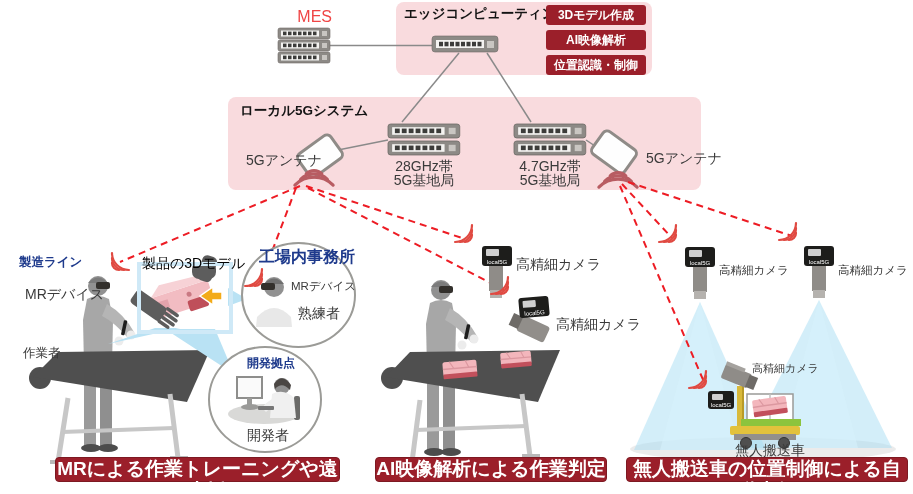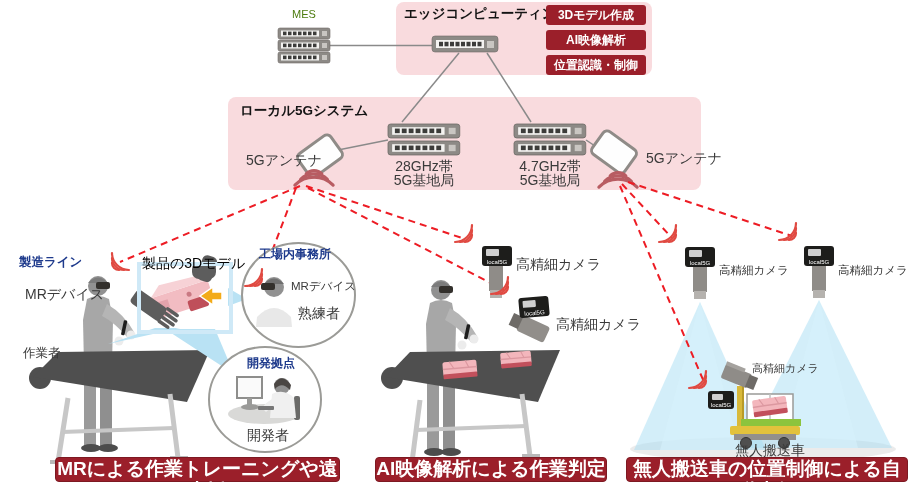--- a/index.html
+++ b/index.html
@@ -292,39 +292,39 @@
   </div>
   <div class="l5g" style="left:804px;top:246px;">
     <div class="scr"></div>
     <div class="tag">local5G</div>
   </div>
   <div class="l5g small" style="left:708px;top:391px;">
     <div class="scr"></div>
     <div class="tag">local5G</div>
   </div>
 
-  <div class="lbl ctr" style="left:276px;top:8px;width:56px;font-size:11px;color:#4d7c0f;">MES</div>
+  <div class="lbl ctr" style="left:276px;top:8px;width:56px;font-size:16px;color:#ef4444;text-align:right;">MES</div>
   <div class="lbl bold" style="left:404px;top:6px;">エッジコンピューティング</div>
   <div class="badge" style="left:546px;top:5px;">3Dモデル作成</div>
   <div class="badge" style="left:546px;top:30px;">AI映像解析</div>
   <div class="badge" style="left:546px;top:55px;">位置認識・制御</div>
 
   <div class="lbl bold" style="left:240px;top:103px;">ローカル5Gシステム</div>
   <div class="lbl" style="left:246px;top:152px;">5Gアンテナ</div>
   <div class="lbl" style="left:646px;top:150px;">5Gアンテナ</div>
   <div class="lbl ctr" style="left:388px;top:158px;width:72px;">28GHz帯</div>
   <div class="lbl ctr" style="left:388px;top:172px;width:72px;">5G基地局</div>
   <div class="lbl ctr" style="left:507px;top:158px;width:86px;">4.7GHz帯</div>
   <div class="lbl ctr" style="left:507px;top:172px;width:86px;">5G基地局</div>
 
   <div class="lbl blue" style="left:19px;top:255px;">製造ライン</div>
   <div class="lbl" style="left:25px;top:286px;">MRデバイス</div>
   <div class="lbl" style="left:23px;top:335px;font-size:12.5px;margin-top:11px;">作業者</div>
   <div class="lbl" style="left:142px;top:255px;font-size:14px;color:#000000;">製品の3Dモデル</div>
-  <div class="lbl blue" style="left:259px;top:248px;font-size:12px;text-align:right;">工場内事務所</div>
+  <div class="lbl blue" style="left:259px;top:248px;font-size:16px;text-align:right;">工場内事務所</div>
   <div class="lbl" style="left:291px;top:280px;font-size:11.5px;">MRデバイス</div>
   <div class="lbl" style="left:298px;top:305px;">熟練者</div>
   <div class="lbl blue" style="left:236px;top:357px;font-size:12px;padding-left:11px;">開発拠点</div>
   <div class="lbl" style="left:247px;top:427px;">開発者</div>
 
   <div class="lbl" style="left:516px;top:256px;">高精細カメラ</div>
   <div class="lbl" style="left:556px;top:316px;">高精細カメラ</div>
 
   <div class="lbl" style="left:719px;top:264px;font-size:11.5px;">高精細カメラ</div>
   <div class="lbl" style="left:838px;top:264px;font-size:11.5px;">高精細カメラ</div>

